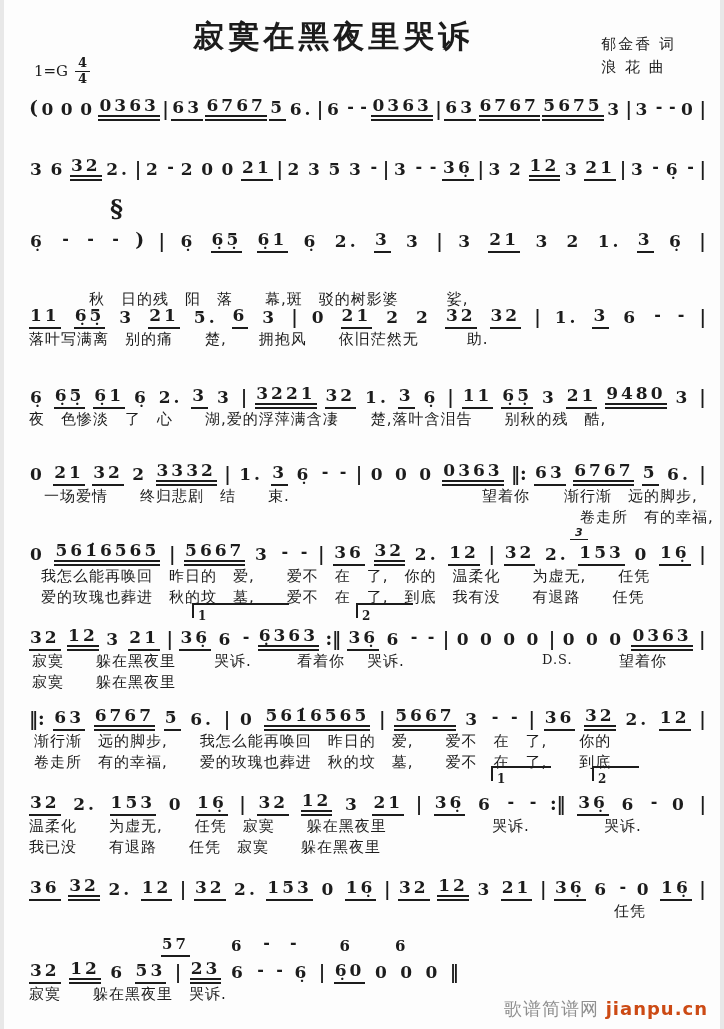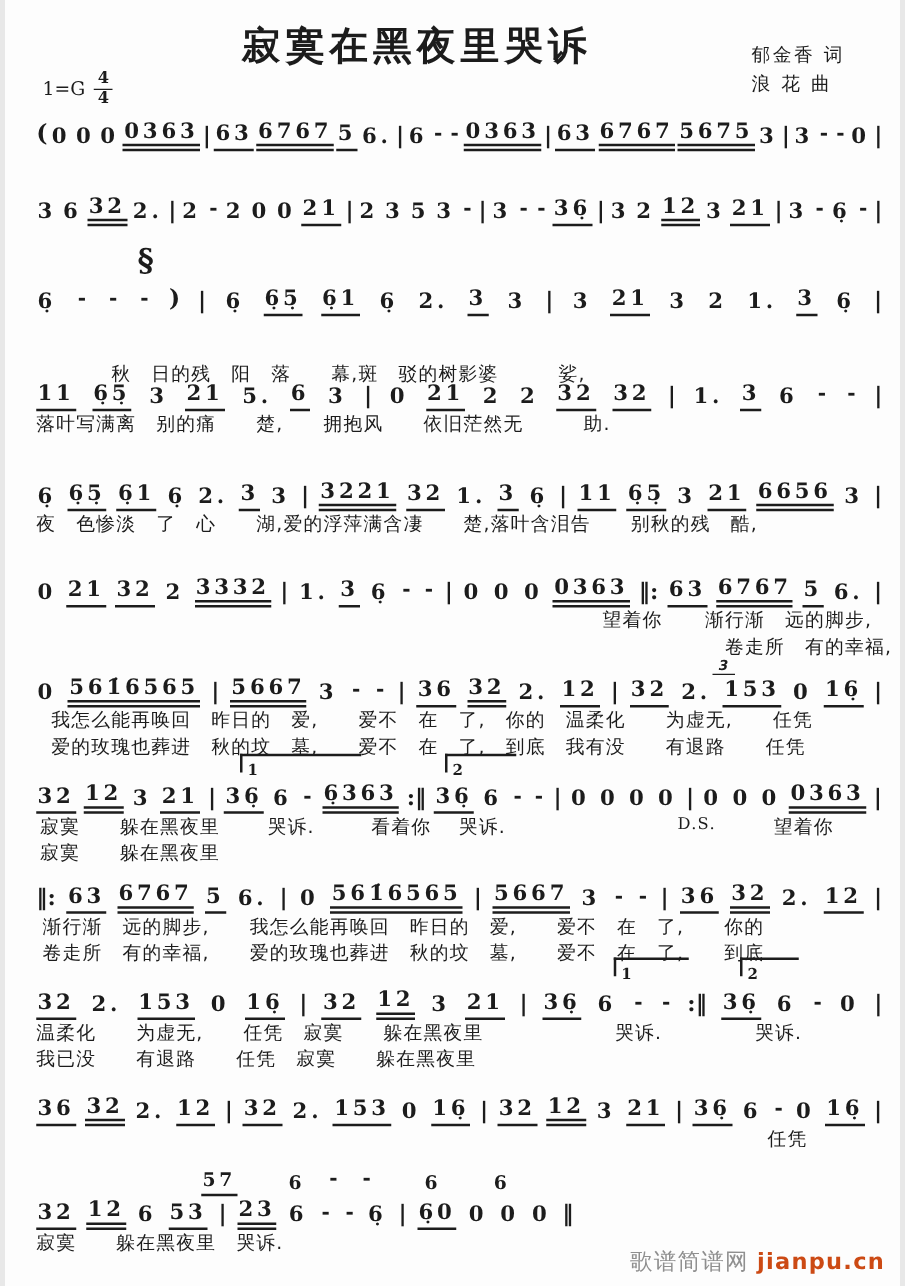--- a/index.html
+++ b/index.html
@@ -179,21 +179,21 @@
       <span class="note u2">3221</span>
       <span class="note u1">32</span>
       <span class="note">1.</span>
       <span class="note u1">3</span>
       <span class="note">6̣</span>
       <span class="bar">|</span>
       <span class="note u1">11</span>
       <span class="note u1">6̣5̣</span>
       <span class="note">3</span>
       <span class="note u1">21</span>
-      <span class="note u2">6656</span>
+      <span class="note u2">9480</span>
       <span class="note">3</span>
       <span class="bar">|</span>
     </div>
     <div class="lyric" style="left: 25px; top: 410px;">夜　色惨淡　了　心　　湖,爱的浮萍满含凄　　楚,落叶含泪告　　别秋的残　酷,</div>
     <div class="sys" style="top: 460px;">
       <span class="note">0</span>
       <span class="note u1">21</span>
       <span class="note u1">32</span>
       <span class="note">2</span>
       <span class="note u2">3332</span>
@@ -208,20 +208,21 @@
       <span class="note">0</span>
       <span class="note">0</span>
       <span class="note u2">0363</span>
       <span class="bar">‖:</span>
       <span class="note u1">63</span>
       <span class="note u2">6767</span>
       <span class="note u1">5</span>
       <span class="note">6.</span>
       <span class="bar">|</span>
     </div>
+    <div class="lyric" style="left: 40px; top: 487px;">一场爱情　　终归悲剧　结　　束.</div>
     <div class="lyric" style="left: 478px; top: 487px;">望着你</div>
     <div class="lyric" style="left: 560px; top: 487px;">渐行渐　远的脚步,</div>
     <div class="lyric" style="left: 560px; top: 508px; margin-left: 16px;">卷走所　有的幸福,</div>
     <div class="sys" style="top: 540px;">
       <span class="note">0</span>
       <span class="note u2">561̇6565</span>
       <span class="bar">|</span>
       <span class="note u2">5667</span>
       <span class="note">3</span>
       <span class="dash">-</span>

